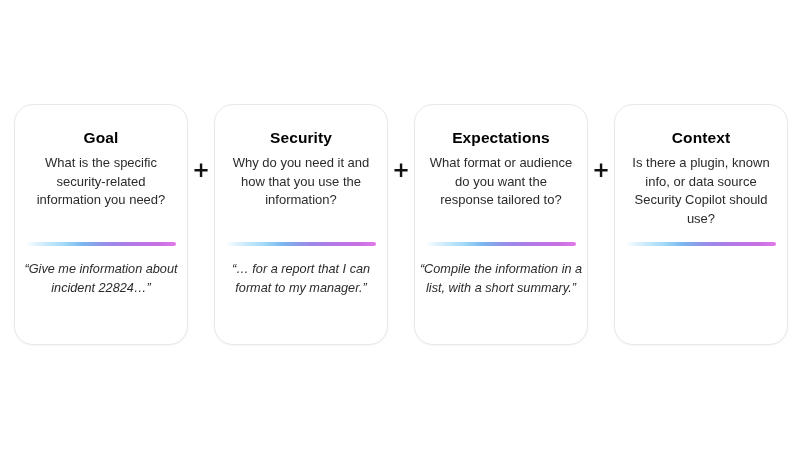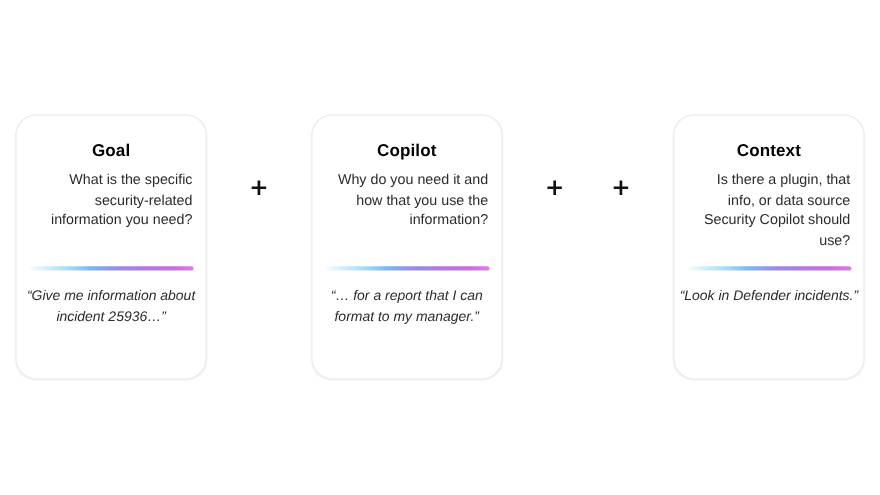--- a/index.html
+++ b/index.html
@@ -54,21 +54,21 @@
     color: #000000;
     text-align: center;
     line-height: 20px;
     letter-spacing: 0.1px;
     margin: 7px 0 6px 0;
   }
 
   .card-question {
     font-size: 13px;
     color: #2b2b2b;
-    text-align: right;
+    text-align: center;
     line-height: 18.5px;
     margin: 0;
     padding: 0 2px;
   }
 
   .divider-wrap {
     width: 100%;
     display: flex;
     justify-content: center;
     position: absolute;
@@ -130,48 +130,55 @@
 <div id="diagram">
 
   <div class="row">
 
     <div class="card">
       <div class="card-title">Goal</div>
       <div class="card-question">What is the specific security-related information you need?</div>
       <div class="divider-wrap">
         <div class="divider"></div>
       </div>
-      <div class="card-example">“Give me information about incident 25936…”</div>
+      <div class="card-example">“Give me information about incident 22824…”</div>
     </div>
 
     <div class="plus">
       <div class="plus-glyph">+</div>
     </div>
 
     <div class="card">
-      <div class="card-title">Copilot</div>
+      <div class="card-title">Security</div>
       <div class="card-question">Why do you need it and how that you use the information?</div>
       <div class="divider-wrap">
         <div class="divider"></div>
       </div>
       <div class="card-example">“… for a report that I can format to my manager.”</div>
     </div>
 
     <div class="plus">
       <div class="plus-glyph">+</div>
     </div>
 
+    <div class="card">
+      <div class="card-title">Expectations</div>
+      <div class="card-question">What format or audience do you want the response tailored to?</div>
+      <div class="divider-wrap">
+        <div class="divider"></div>
+      </div>
+      <div class="card-example">“Compile the information in a list, with a short summary.”</div>
+    </div>
 
     <div class="plus">
       <div class="plus-glyph">+</div>
     </div>
 
     <div class="card">
       <div class="card-title">Context</div>
-      <div class="card-question">Is there a plugin, that info, or data source Security Copilot should use?</div>
+      <div class="card-question">Is there a plugin, known info, or data source Security Copilot should use?</div>
       <div class="divider-wrap">
         <div class="divider"></div>
       </div>
-      <div class="card-example">“Look in Defender incidents.”</div>
     </div>
 
   </div>
 </div>
 
 </body></html>

